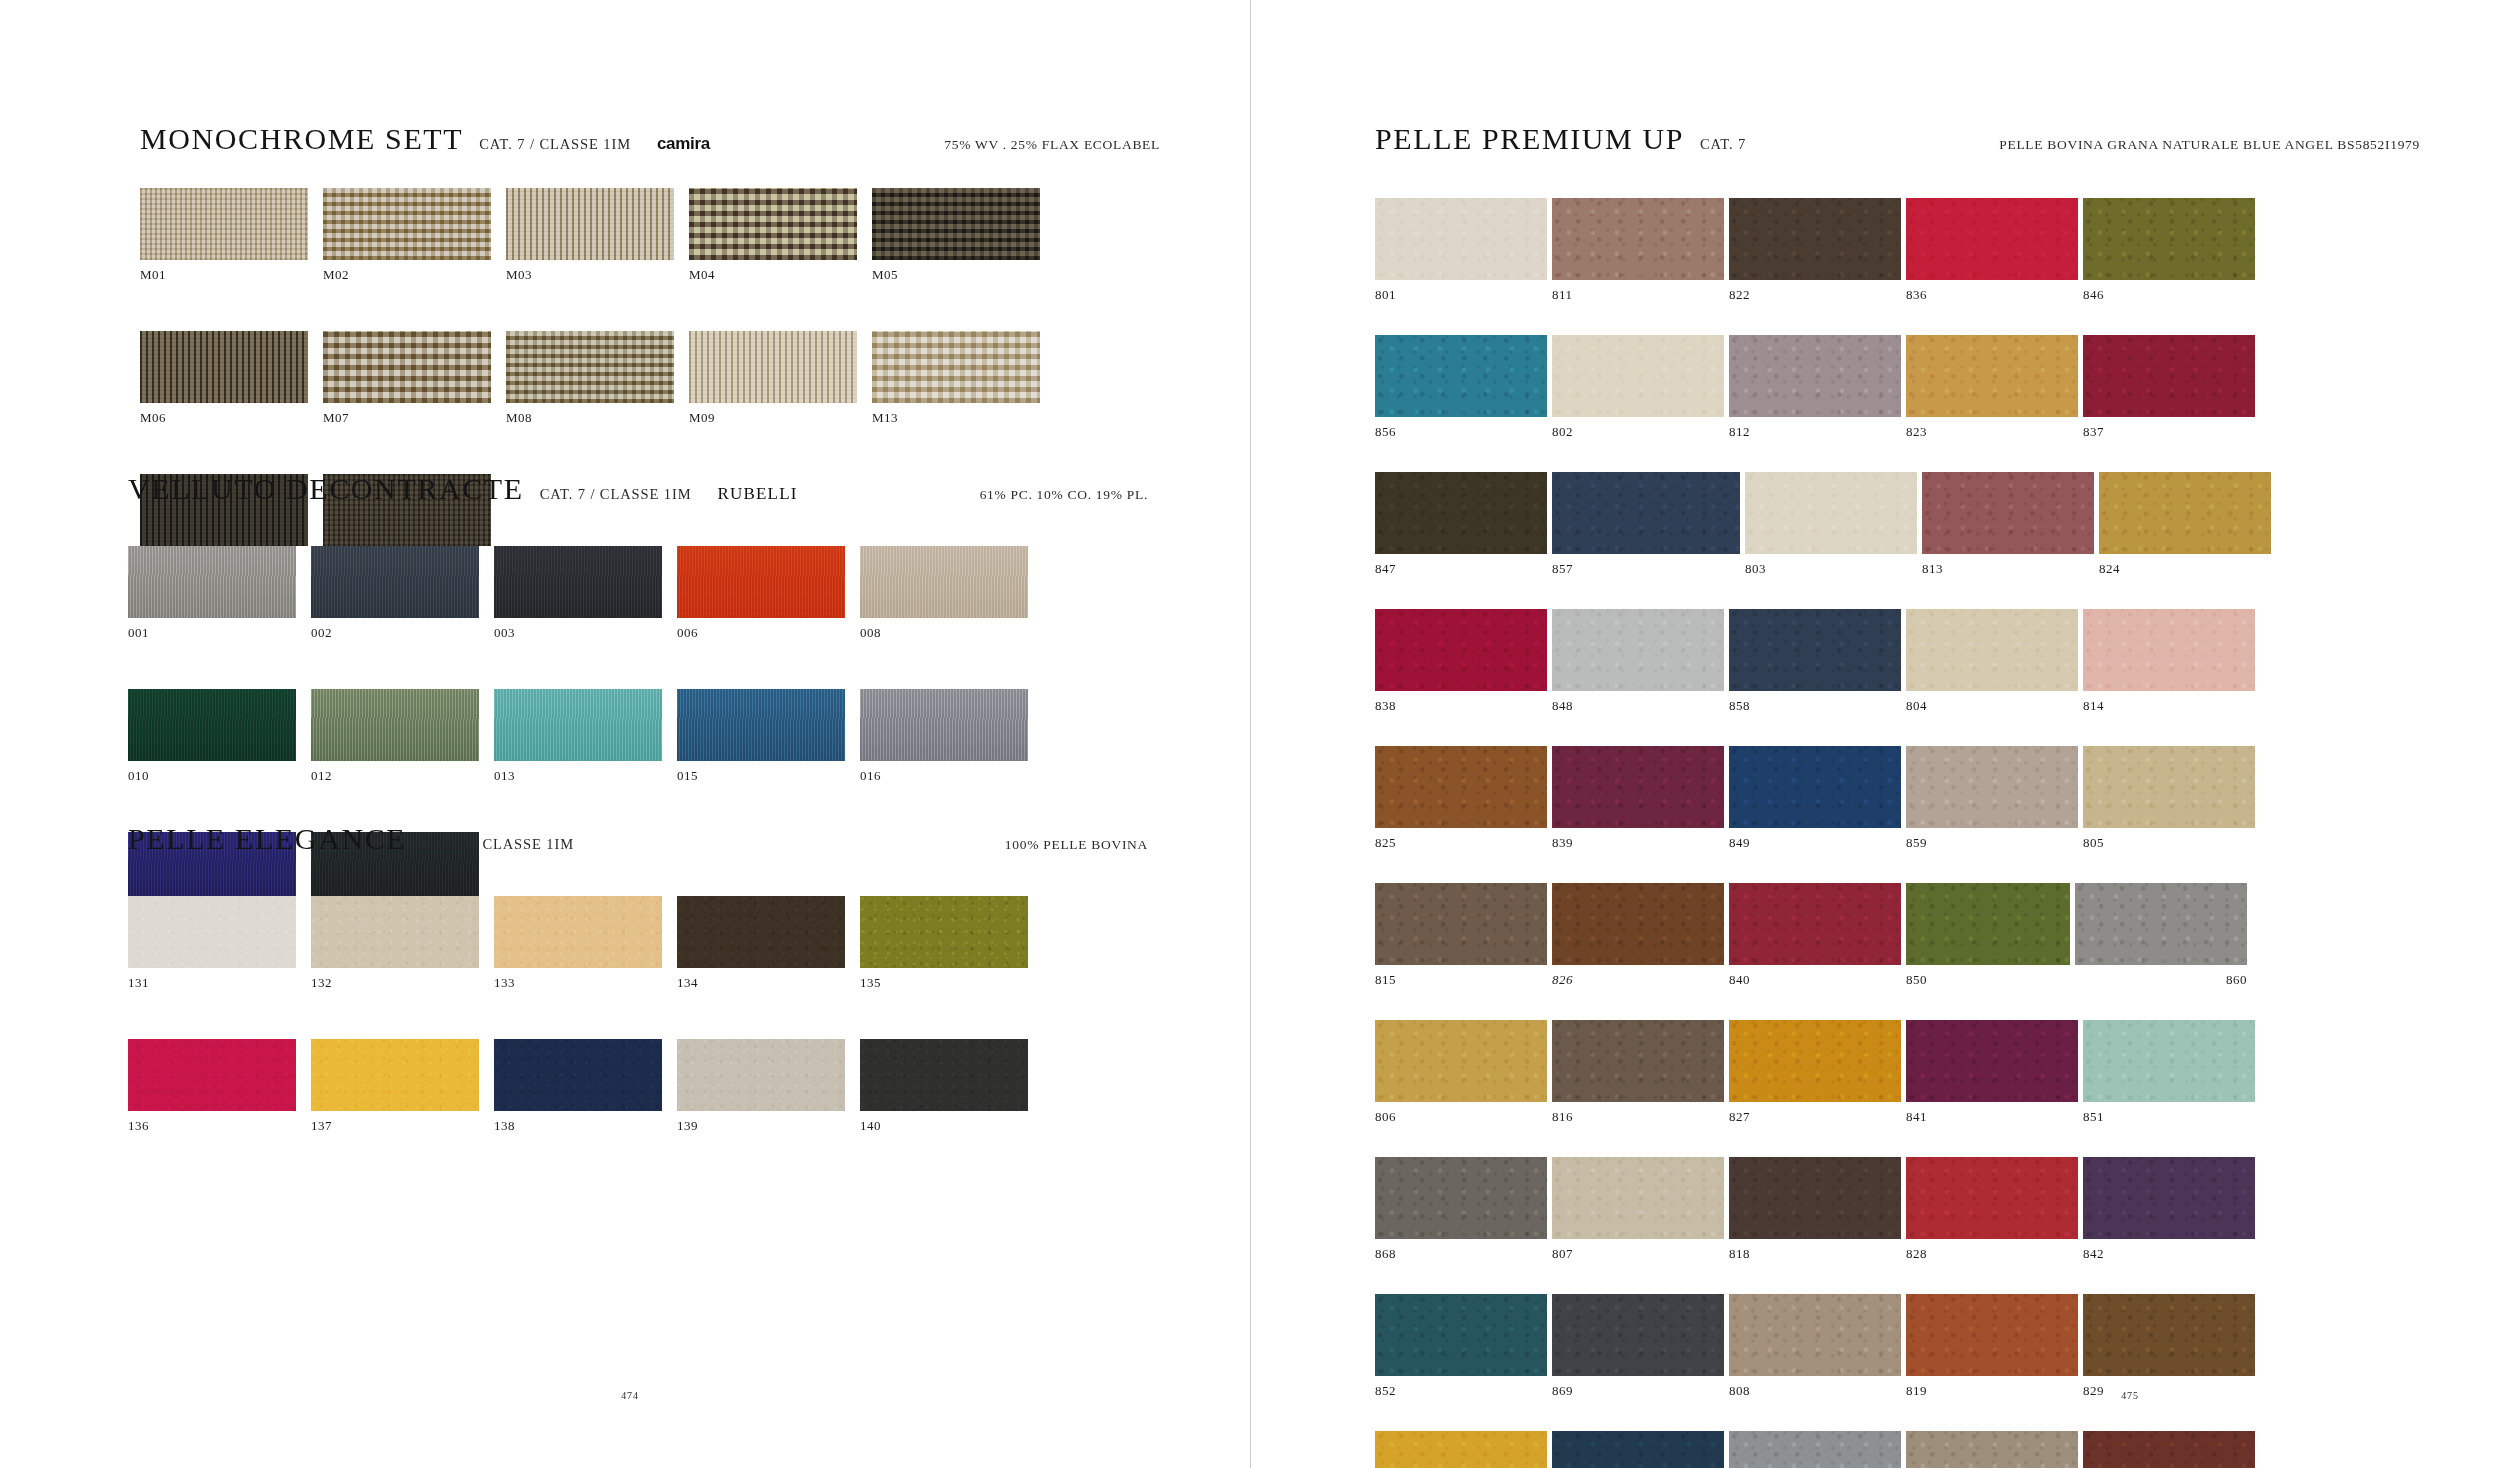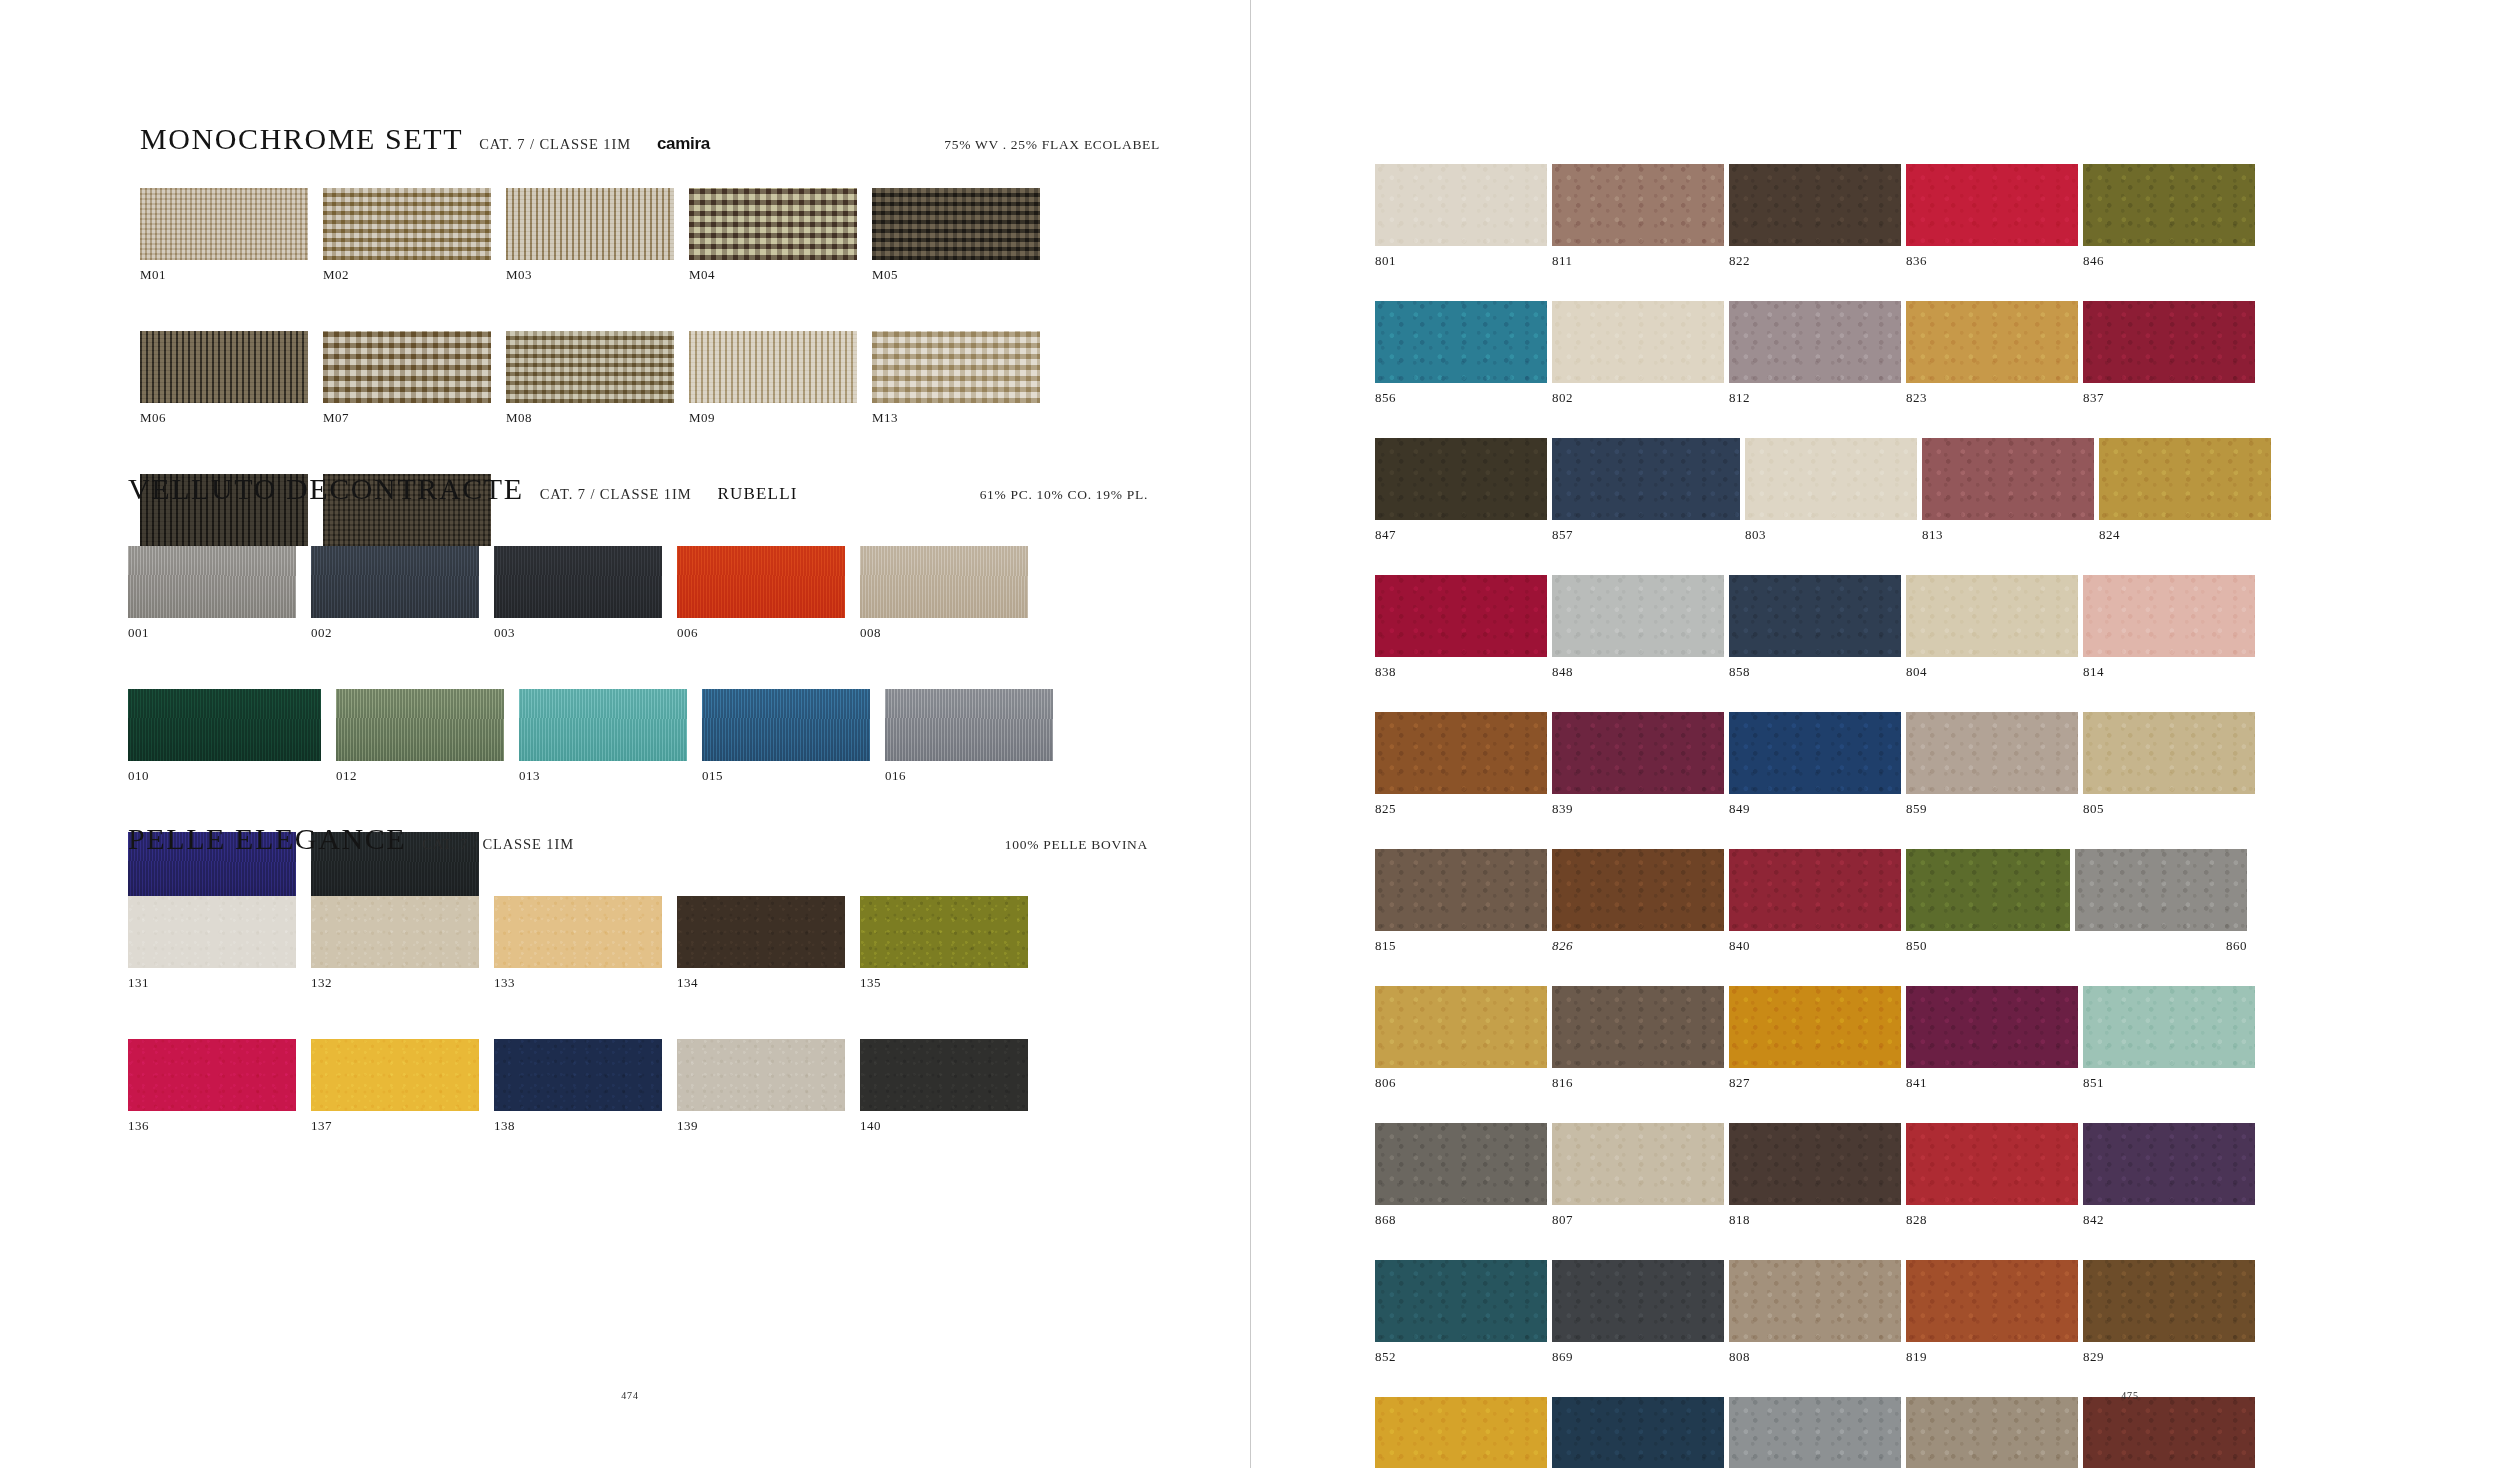--- a/index.html
+++ b/index.html
@@ -230,21 +230,21 @@
             <div class="sw-label">003</div>
           </div>
           <div class="cell" style="width: 168px;">
             <div class="sw tex tex-velvet" style="height: 72px; background: rgb(207, 58, 22);"></div>
             <div class="sw-label">006</div>
           </div>
           <div class="cell" style="width: 168px;">
             <div class="sw tex tex-velvet" style="height: 72px; background: rgb(195, 183, 165);"></div>
             <div class="sw-label">008</div>
           </div>
-          <div class="cell" style="width: 193px;">
+          <div class="cell" style="width: 168px;">
             <div class="sw tex tex-velvet" style="height: 72px; background: rgb(20, 64, 47);"></div>
             <div class="sw-label">010</div>
           </div>
           <div class="cell" style="width: 168px;">
             <div class="sw tex tex-velvet" style="height: 72px; background: rgb(120, 137, 106);"></div>
             <div class="sw-label">012</div>
           </div>
           <div class="cell" style="width: 168px;">
             <div class="sw tex tex-velvet" style="height: 72px; background: rgb(98, 176, 173);"></div>
             <div class="sw-label">013</div>
@@ -314,20 +314,25 @@
             <div class="sw tex tex-leather" style="height: 72px; background: rgb(47, 47, 45);"></div>
             <div class="sw-label">140</div>
           </div>
         </div>
       </div>
       <div class="page-num" style="left: 570px; top: 1390px; width: 120px;">474</div>
     </div>
 
   <div class="page" id="right-page">
       <div class="section" style="left: 125px; top: 122px; width: 1045px;">
+        <div class="sec-head">
+          <span class="sec-title">PELLE PREMIUM UP</span>
+          <span class="sec-cat">CAT. 7</span>
+          <span class="sec-comp">PELLE BOVINA GRANA NATURALE BLUE ANGEL BS5852I1979</span>
+        </div>
         <div class="grid" style="margin-top: 42px; gap: 32px 5px;">
           <div class="cell" style="width: 172px;">
             <div class="sw tex tex-grain" style="height: 82px; background: rgb(221, 214, 201);"></div>
             <div class="sw-label">801</div>
           </div>
           <div class="cell" style="width: 172px;">
             <div class="sw tex tex-grain" style="height: 82px; background: rgb(155, 122, 107);"></div>
             <div class="sw-label">811</div>
           </div>
           <div class="cell" style="width: 172px;">

